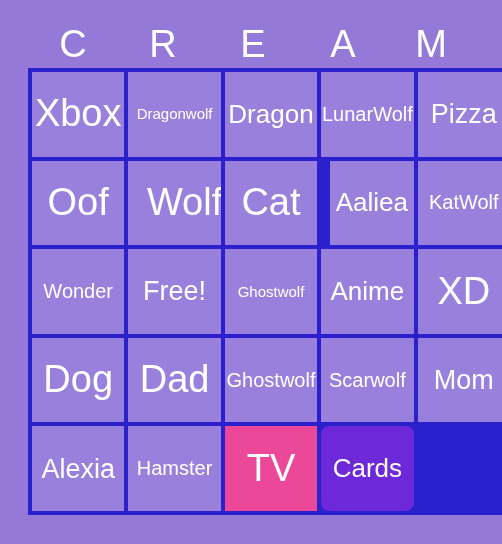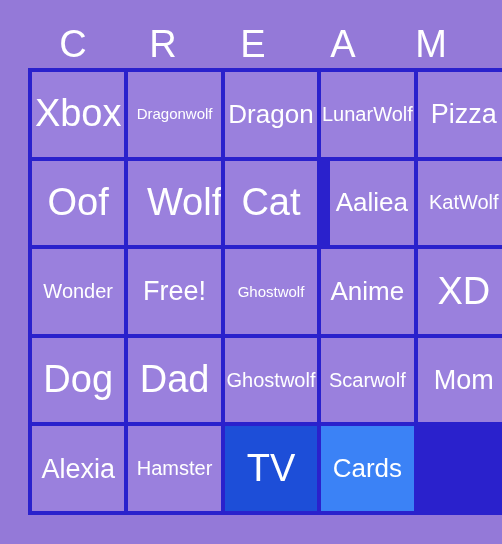--- a/index.html
+++ b/index.html
@@ -118,17 +118,17 @@
 
     <div class="bingo-cell fs-xl" style="background: rgb(154, 128, 221); color: rgb(255, 255, 255);">XD</div>
     <div class="bingo-cell fs-xl" style="background: rgb(154, 128, 221); color: rgb(255, 255, 255);">Dog</div>
     <div class="bingo-cell fs-xl" style="background: rgb(154, 128, 221); color: rgb(255, 255, 255);">Dad</div>
     <div class="bingo-cell fs-sm" style="background: rgb(154, 128, 221); color: rgb(255, 255, 255);">Ghostwolf</div>
     <div class="bingo-cell fs-sm" style="background: rgb(154, 128, 221); color: rgb(255, 255, 255);">Scarwolf</div>
 
     <div class="bingo-cell fs-lg" style="background: rgb(154, 128, 221); color: rgb(255, 255, 255);">Mom</div>
     <div class="bingo-cell fs-lg" style="background: rgb(154, 128, 221); color: rgb(255, 255, 255);">Alexia</div>
     <div class="bingo-cell fs-sm" style="background: rgb(154, 128, 221); color: rgb(255, 255, 255);">Hamster</div>
-    <div class="bingo-cell fs-xl" style="background: #1d4ed8; color: rgb(255, 255, 255);">TV</div>
-    <div class="bingo-cell fs-md" style="background: #3b82f6; color: rgb(255, 255, 255);">Cards</div>
+    <div class="bingo-cell fs-xl" style="background: #ec4899; color: rgb(255, 255, 255);">TV</div>
+    <div class="bingo-cell fs-md" style="background: #6d28d9; color: rgb(255, 255, 255); border-radius: 8px;">Cards</div>
   </div>
 
 </div>
 
 </body></html>

